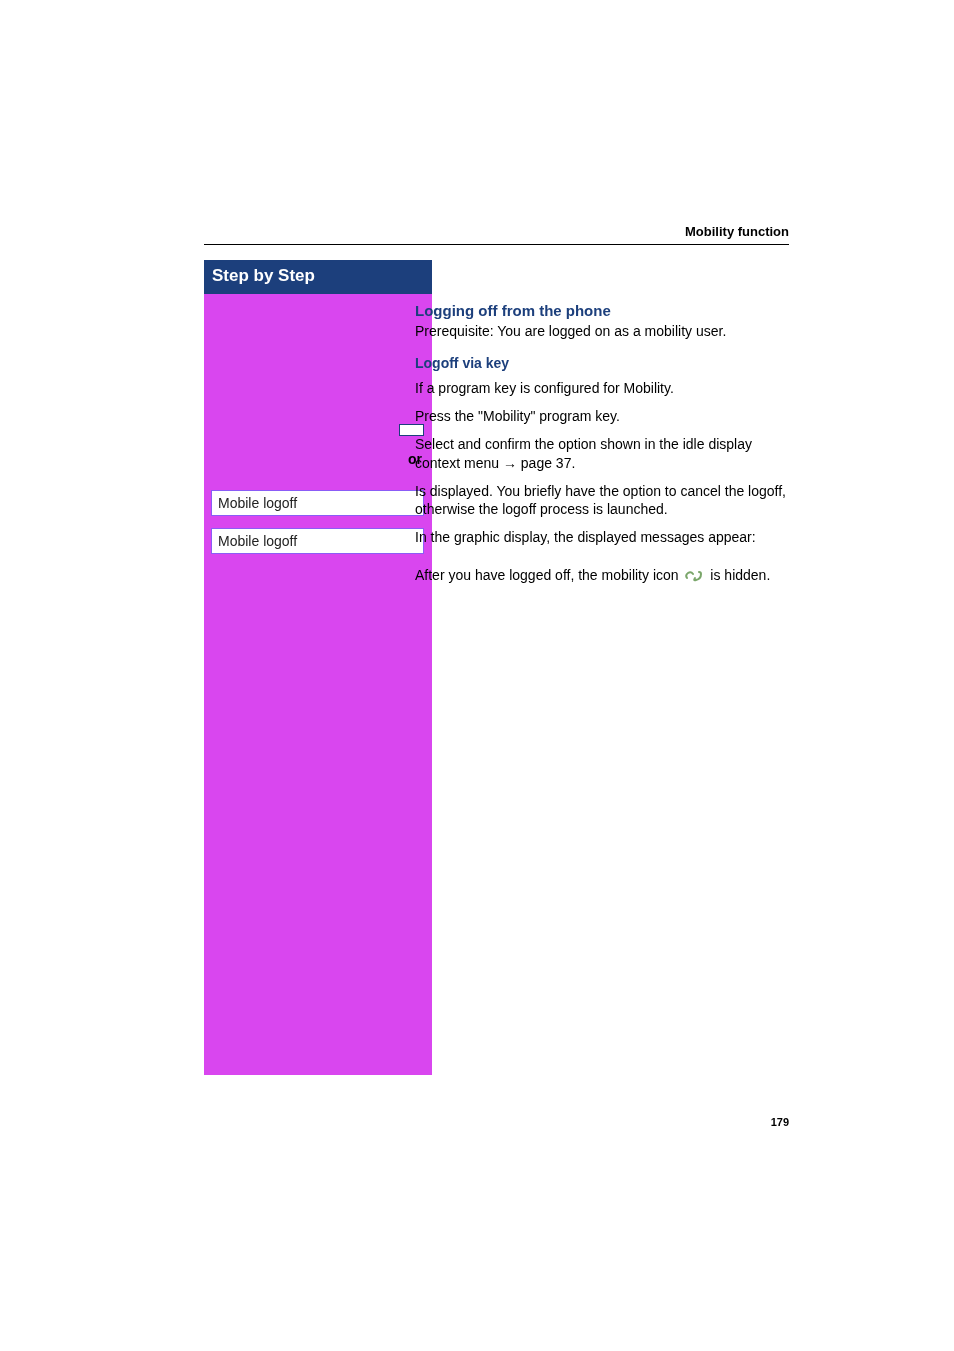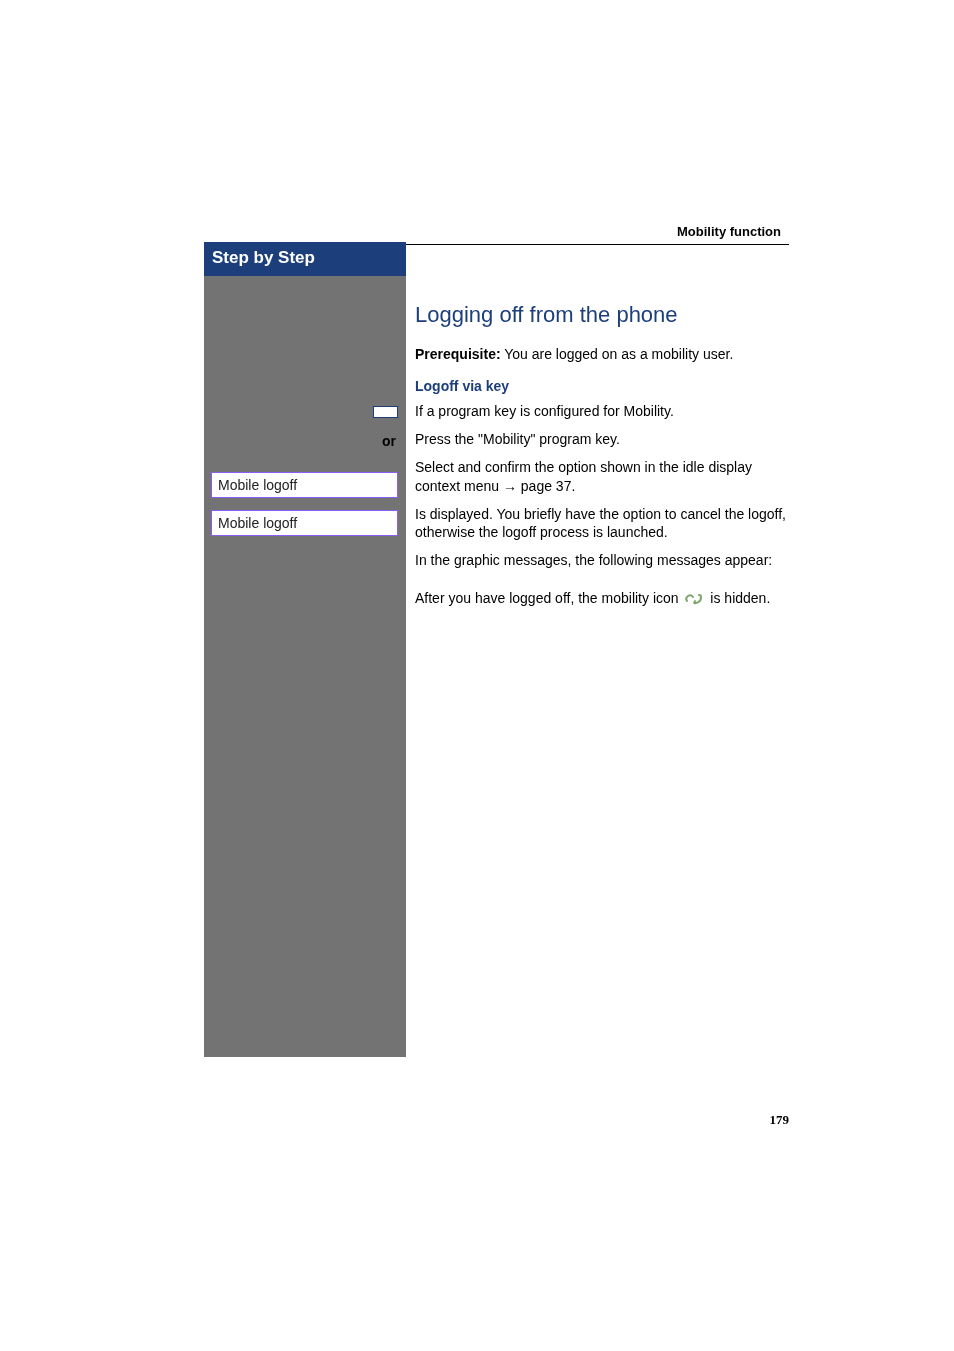--- a/index.html
+++ b/index.html
@@ -12,38 +12,38 @@
       color: #000;
     }
     .page {
       position: relative;
       width: 100%;
       height: 100%;
     }
     .header-right {
       position: absolute;
       top: 224px;
-      right: 173px;
+      right: 165px;
       font-weight: bold;
       font-size: 13px;
     }
     .header-rule {
       position: absolute;
       top: 244px;
       left: 204px;
       right: 165px;
       border-top: 1px solid #000;
     }
     .sidebar {
       position: absolute;
-      top: 242px;
+      top: 260px;
       left: 204px;
-      width: 202px;
+      width: 228px;
       height: 815px;
-      background: #737373;
+      background: #d946ef;
     }
     .sidebar-header {
       background: #1c3f7c;
       color: #fff;
       font-weight: bold;
       font-size: 17px;
       padding: 6px 8px 8px 8px;
     }
     .sidebar-content {
       position: relative;
@@ -76,30 +76,30 @@
       margin-top: 16px;
     }
     .main {
       position: absolute;
       top: 258px;
       left: 415px;
       right: 165px;
     }
     .section-title {
       color: #1c3f7c;
-      font-weight: normal;
-      font-size: 22px;
+      font-weight: bold;
+      font-size: 15px;
       margin-top: 44px;
-      margin-bottom: 18px;
+      margin-bottom: 4px;
     }
     .prereq {
       font-size: 14px;
       margin-bottom: 16px;
     }
-    .prereq .bold { font-weight: bold; }
+    .prereq .bold { font-weight: normal; }
     .sub-title {
       color: #1c3f7c;
       font-weight: bold;
       font-size: 14px;
       margin-bottom: 8px;
     }
     .body-text {
       font-size: 14px;
       margin-bottom: 10px;
       line-height: 1.3;
@@ -118,22 +118,21 @@
     .mobility-icon {
       display: inline-block;
       vertical-align: middle;
       margin: 0 2px;
     }
     .page-num {
       position: absolute;
       bottom: 223px;
       right: 165px;
       font-weight: bold;
-      font-size: 13px;
-      font-family: Liberation Serif, serif;
+      font-size: 11px;
     }
   </style>
 </head>
 <body>
 
 <div class="page">
   <div class="header-right">Mobility function</div>
   <div class="header-rule"></div>
 
   <div class="sidebar">
@@ -153,21 +152,21 @@
     </div>
 
     <div class="sub-title">Logoff via key</div>
     <div class="body-text">If a program key is configured for Mobility.</div>
     <div class="body-text">Press the "Mobility" program key.</div>
 
     <div class="body-text">
       <span>Select and confirm the option shown in the idle display context menu </span><span>→</span><span> page 37.</span>
     </div>
     <div class="body-text">Is displayed. You briefly have the option to cancel the logoff, otherwise the logoff process is launched.</div>
-    <div class="body-text" style="margin-bottom:2px;">In the graphic messages, the following messages appear:</div>
+    <div class="body-text" style="margin-bottom:2px;">In the graphic display, the displayed messages appear:</div>
     <div class="after-log">
       <span>After you have logged off, the mobility icon </span>
       <span class="mobility-icon">
         <svg width="20" height="13" viewBox="0 0 20 13">
           <path d="M3 9 Q1 6 4 4 Q7 2 9 5" stroke="#7aa66a" stroke-width="2" fill="none" stroke-linecap="round"></path>
           <path d="M11 9 Q9 12 12 11 Q17 10 17 5 Q17 3 15 3" stroke="#7aa66a" stroke-width="2" fill="none" stroke-linecap="round"></path>
         </svg>
       </span>
       <span> is hidden.</span>
     </div>

